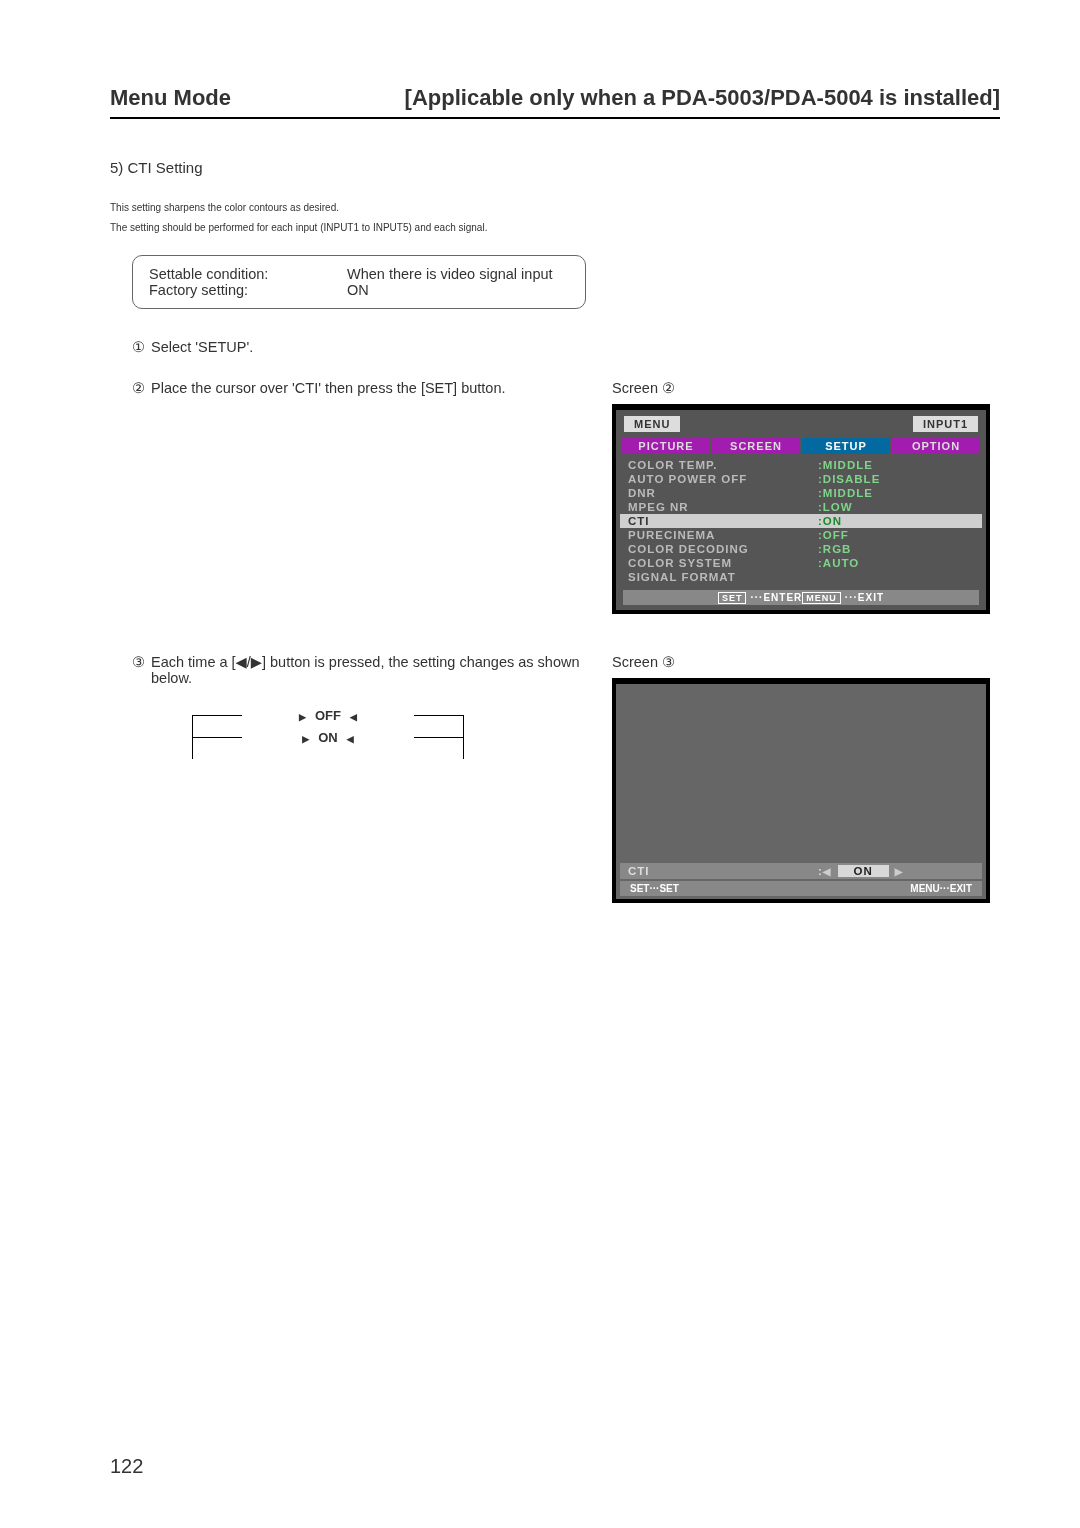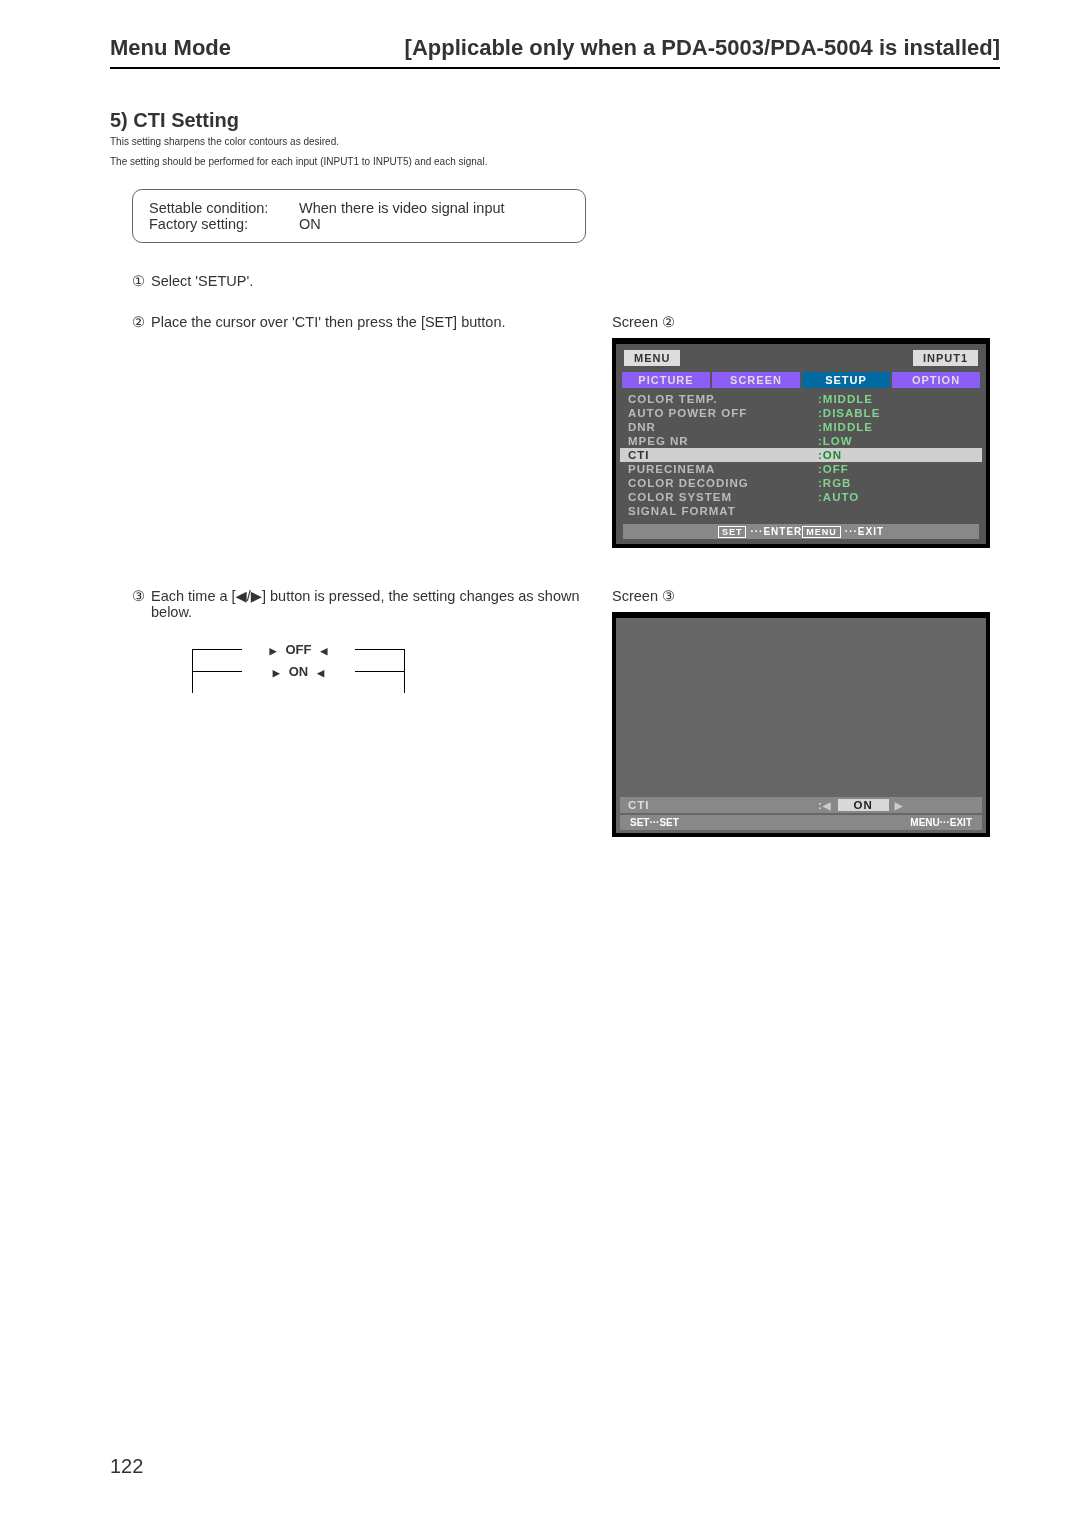--- a/index.html
+++ b/index.html
@@ -6,56 +6,56 @@
     margin: 0;
     padding: 0;
     width: 1080px;
     height: 1528px;
     font-family: Arial, Helvetica, sans-serif;
     color: #333;
     background: #fff;
     position: relative;
   }
   .page {
-    padding: 35px 80px 50px 110px;
+    padding: 85px 80px 50px 110px;
   }
   .header-row {
     display: flex;
     justify-content: space-between;
     border-bottom: 2px solid #000;
     padding-bottom: 6px;
     margin-bottom: 40px;
   }
   .header-left {
     font-size: 22px;
     font-weight: bold;
   }
   .header-right {
     font-size: 22px;
     font-weight: bold;
   }
   .sec-head {
-    font-size: 20px;
-    font-weight: bold;
-    margin-bottom: 2px;
+    font-size: 15px;
+    font-weight: normal;
+    margin-bottom: 24px;
   }
   .body-text {
     font-size: 10px;
     line-height: 1.55;
     margin-bottom: 4px;
   }
   .cond-box {
     margin: 20px 0 30px 22px;
     border: 1px solid #666;
     border-radius: 10px;
     padding: 10px 16px;
     width: 420px;
     font-size: 14.5px;
   }
-  .cond-row { display: flex; }
+  .cond-row { display: flex; gap: 48px; }
   .cond-label { width: 150px; }
   .steps { margin-left: 22px; }
   .step {
     font-size: 14.5px;
     margin-bottom: 25px;
     display: flex;
     align-items: flex-start;
   }
   .step-num { margin-right: 6px; }
   .two-col {
@@ -94,21 +94,21 @@
     font-size: 11px;
   }
   .osd-tabs {
     display: flex;
     gap: 0;
     padding: 0 2px;
     margin-bottom: 2px;
   }
   .osd-tab {
     flex: 1;
-    background: #8b5cf6;
+    background: #a21caf;
     color: #ddd;
     text-align: center;
     padding: 2px 0;
     font-size: 11px;
     border-right: 2px solid #555;
   }
   .osd-tab:last-child { border-right: none; }
   .osd-tab.active { background: #0369a1; color: #fff; }
   .osd-rows { padding: 2px 8px; }
   .osd-row {
@@ -179,21 +179,21 @@
     background: #888;
     padding: 2px 10px;
     font-size: 10px;
     color: #fff;
     font-weight: bold;
     margin-top: 2px;
   }
   
   .toggle-diagram {
     margin: 18px 0 13px 60px;
-    width: 213px;
+    width: 272px;
     font-size: 13px;
     font-weight: bold;
   }
   .toggle-row {
     display: flex;
     align-items: center;
     justify-content: center;
     position: relative;
     height: 22px;
   }

